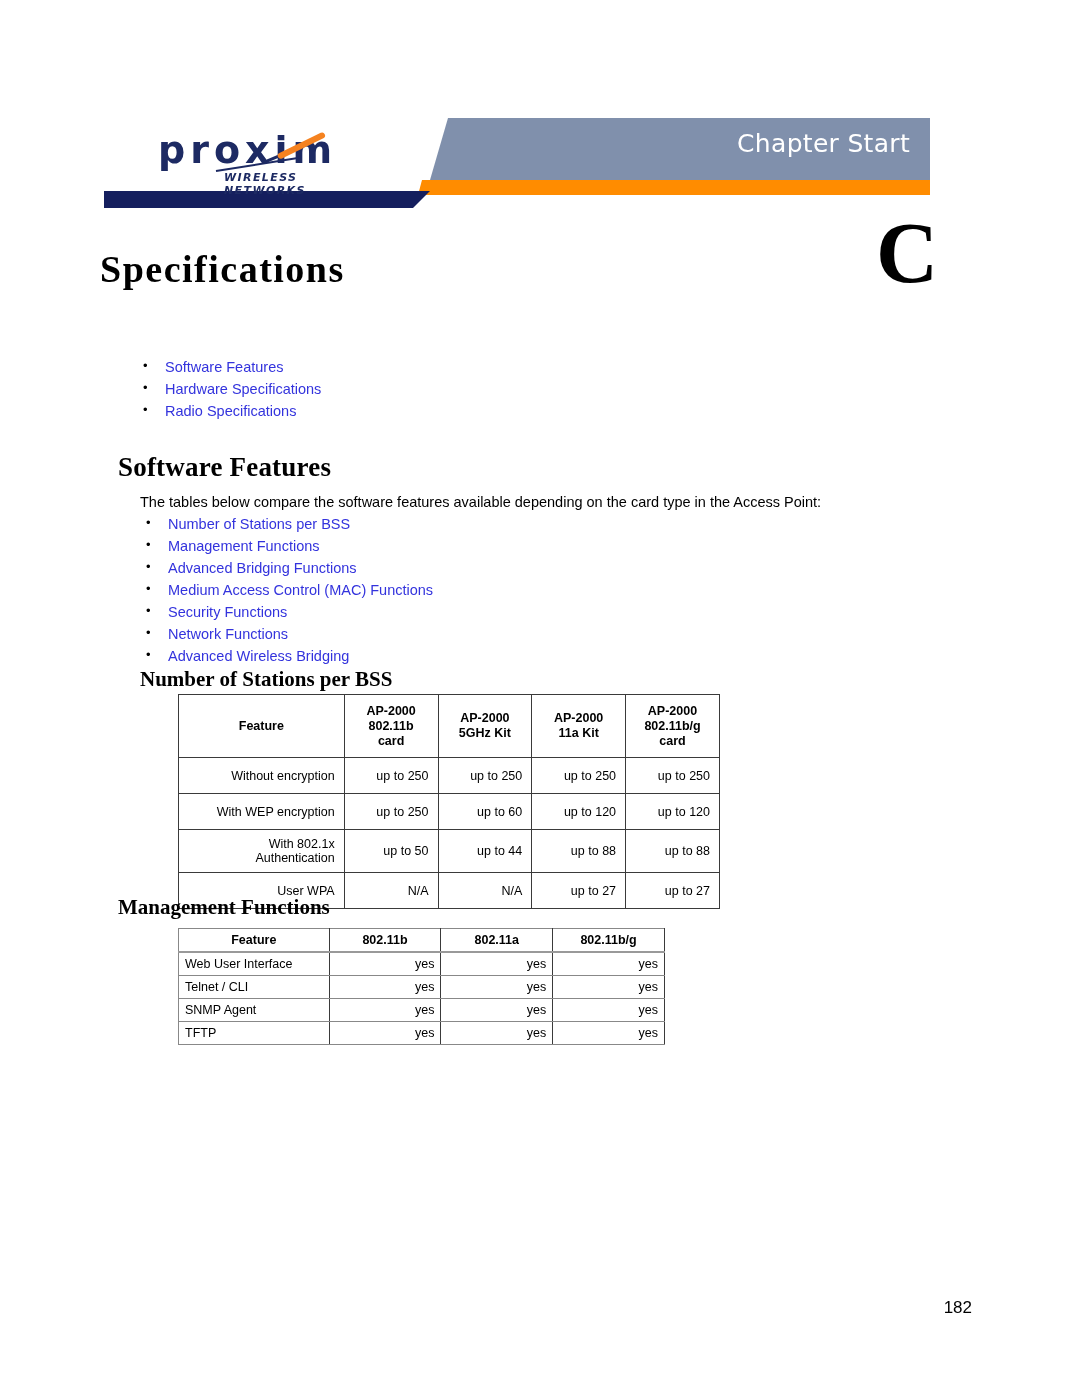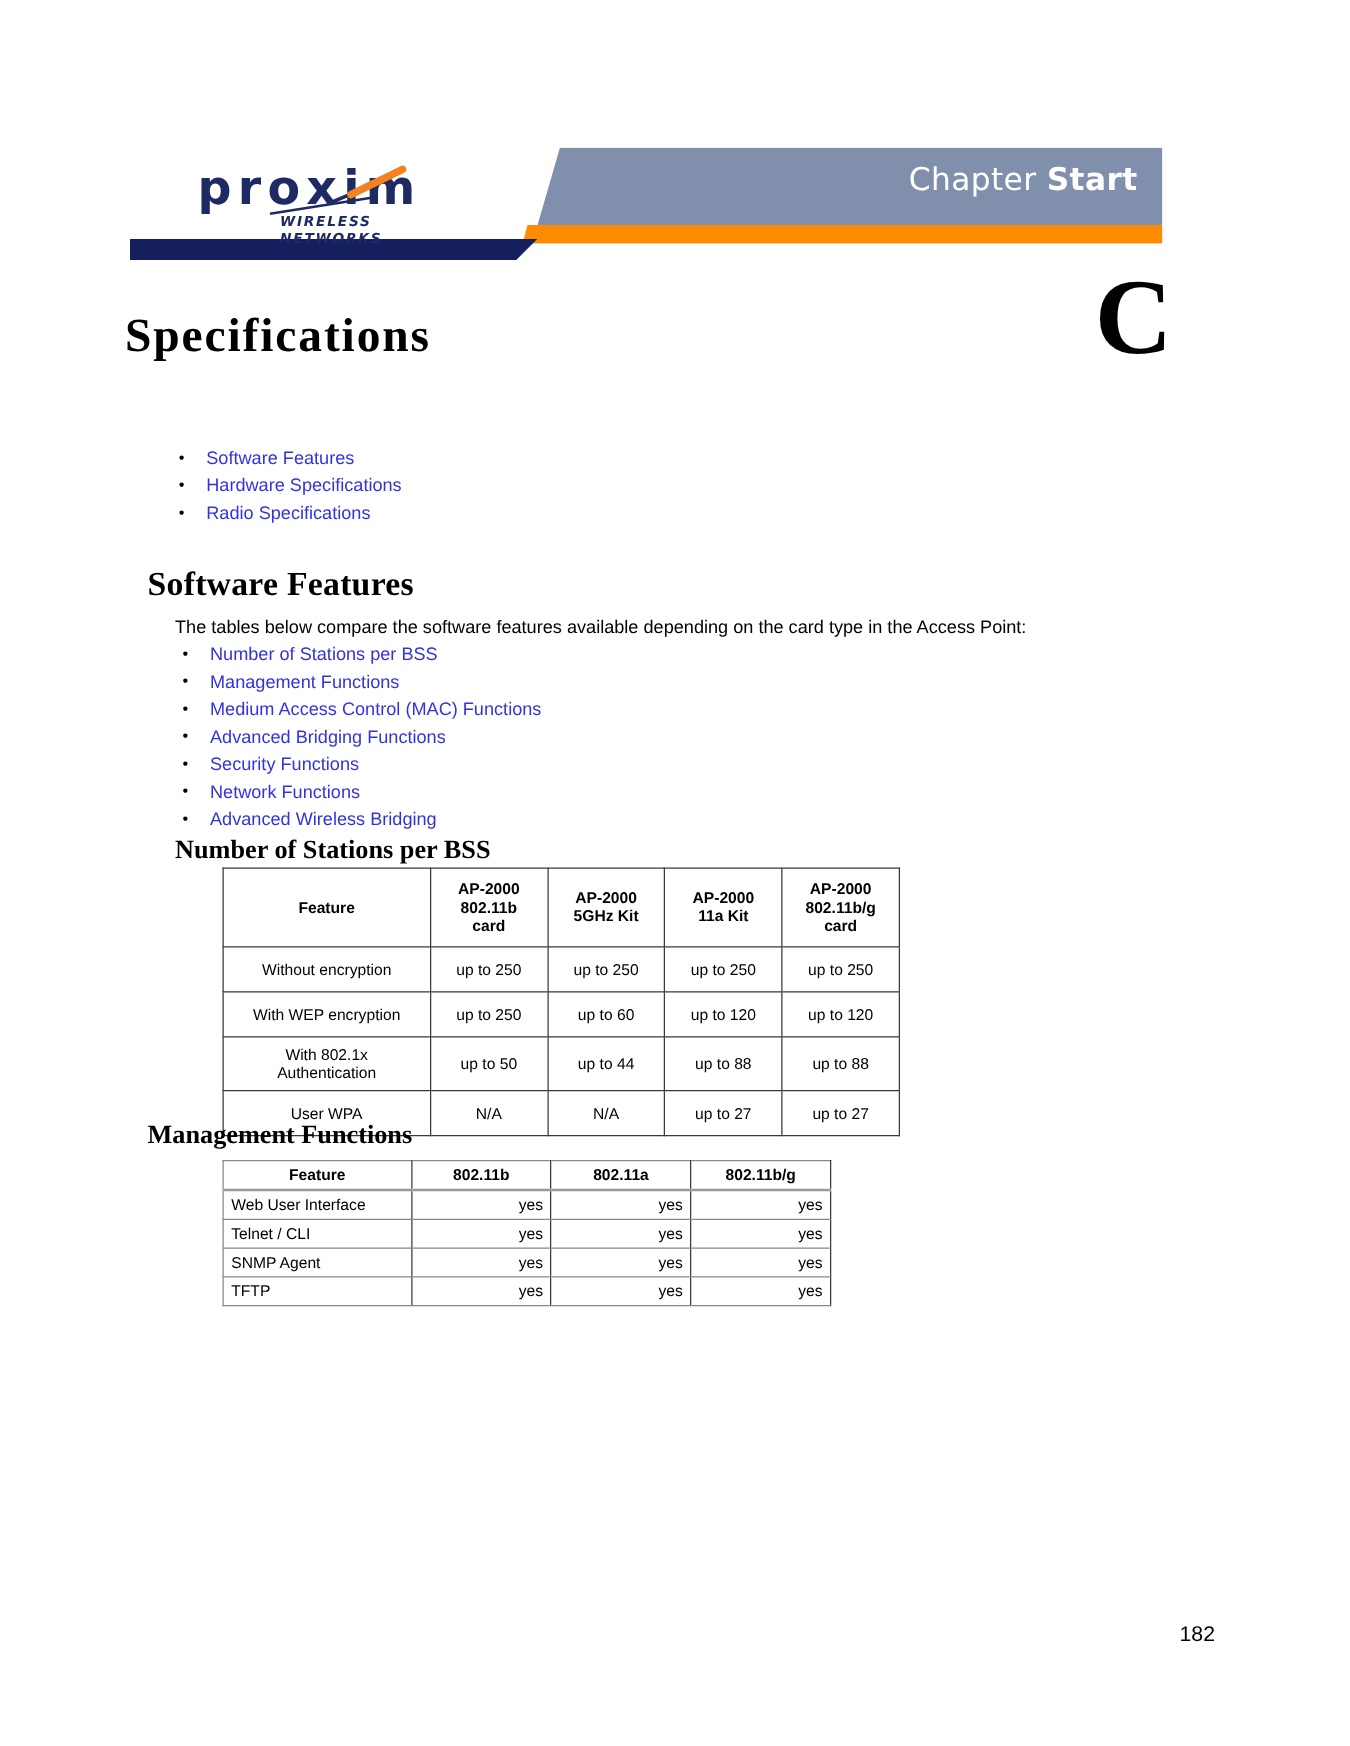--- a/index.html
+++ b/index.html
@@ -48,21 +48,21 @@
     left: 430px;
     top: 131px;
     width: 480px;
     text-align: right;
     font-family: "DejaVu Sans", sans-serif;
     font-size: 25px;
     color: #ffffff;
     letter-spacing: 0.3px;
     line-height: 1;
   }
-  .banner-text .b-strong { font-weight: bold; }
+  .banner-text .b-strong { font-weight: normal; }
 
   .banner-navy {
     position: absolute;
     left: 104px;
     top: 191px;
     width: 326px;
     height: 17px;
     background: #151f5e;
     clip-path: polygon(0 0, 100% 0, calc(100% - 17px) 100%, 0 100%);
   }
@@ -245,21 +245,21 @@
   }
   .tbl-stations th {
     font-weight: bold;
     text-align: center;
     line-height: 15px;
     height: 48px;
   }
   .tbl-stations th.feature-head { text-align: center; }
   .tbl-stations td {
     height: 21px;
-    text-align: center;
+    text-align: right;
   }
   .tbl-stations col.c-feature { width: 166px; }
   .tbl-stations col.c-val { width: 94px; }
 
   
   .tbl-mgmt {
     position: absolute;
     left: 178px;
     top: 928px;
     width: 487px;
@@ -326,22 +326,22 @@
     <li><span>Radio Specifications</span></li>
   </ul>
 
   <div class="h1-section">Software Features</div>
 
   <div class="intro-para">The tables below compare the software features available depending on the card type in the Access Point:</div>
 
   <ul class="linklist sublinks">
     <li><span>Number of Stations per BSS</span></li>
     <li><span>Management Functions</span></li>
+    <li><span>Advanced Bridging Functions</span></li>
     <li><span>Medium Access Control (MAC) Functions</span></li>
-    <li><span>Advanced Bridging Functions</span></li>
     <li><span>Security Functions</span></li>
     <li><span>Network Functions</span></li>
     <li><span>Advanced Wireless Bridging</span></li>
   </ul>
 
   <div class="h2-section h2-stations">Number of Stations per BSS</div>
 
   <table class="tbl-stations">
     <colgroup>
       <col class="c-feature">

